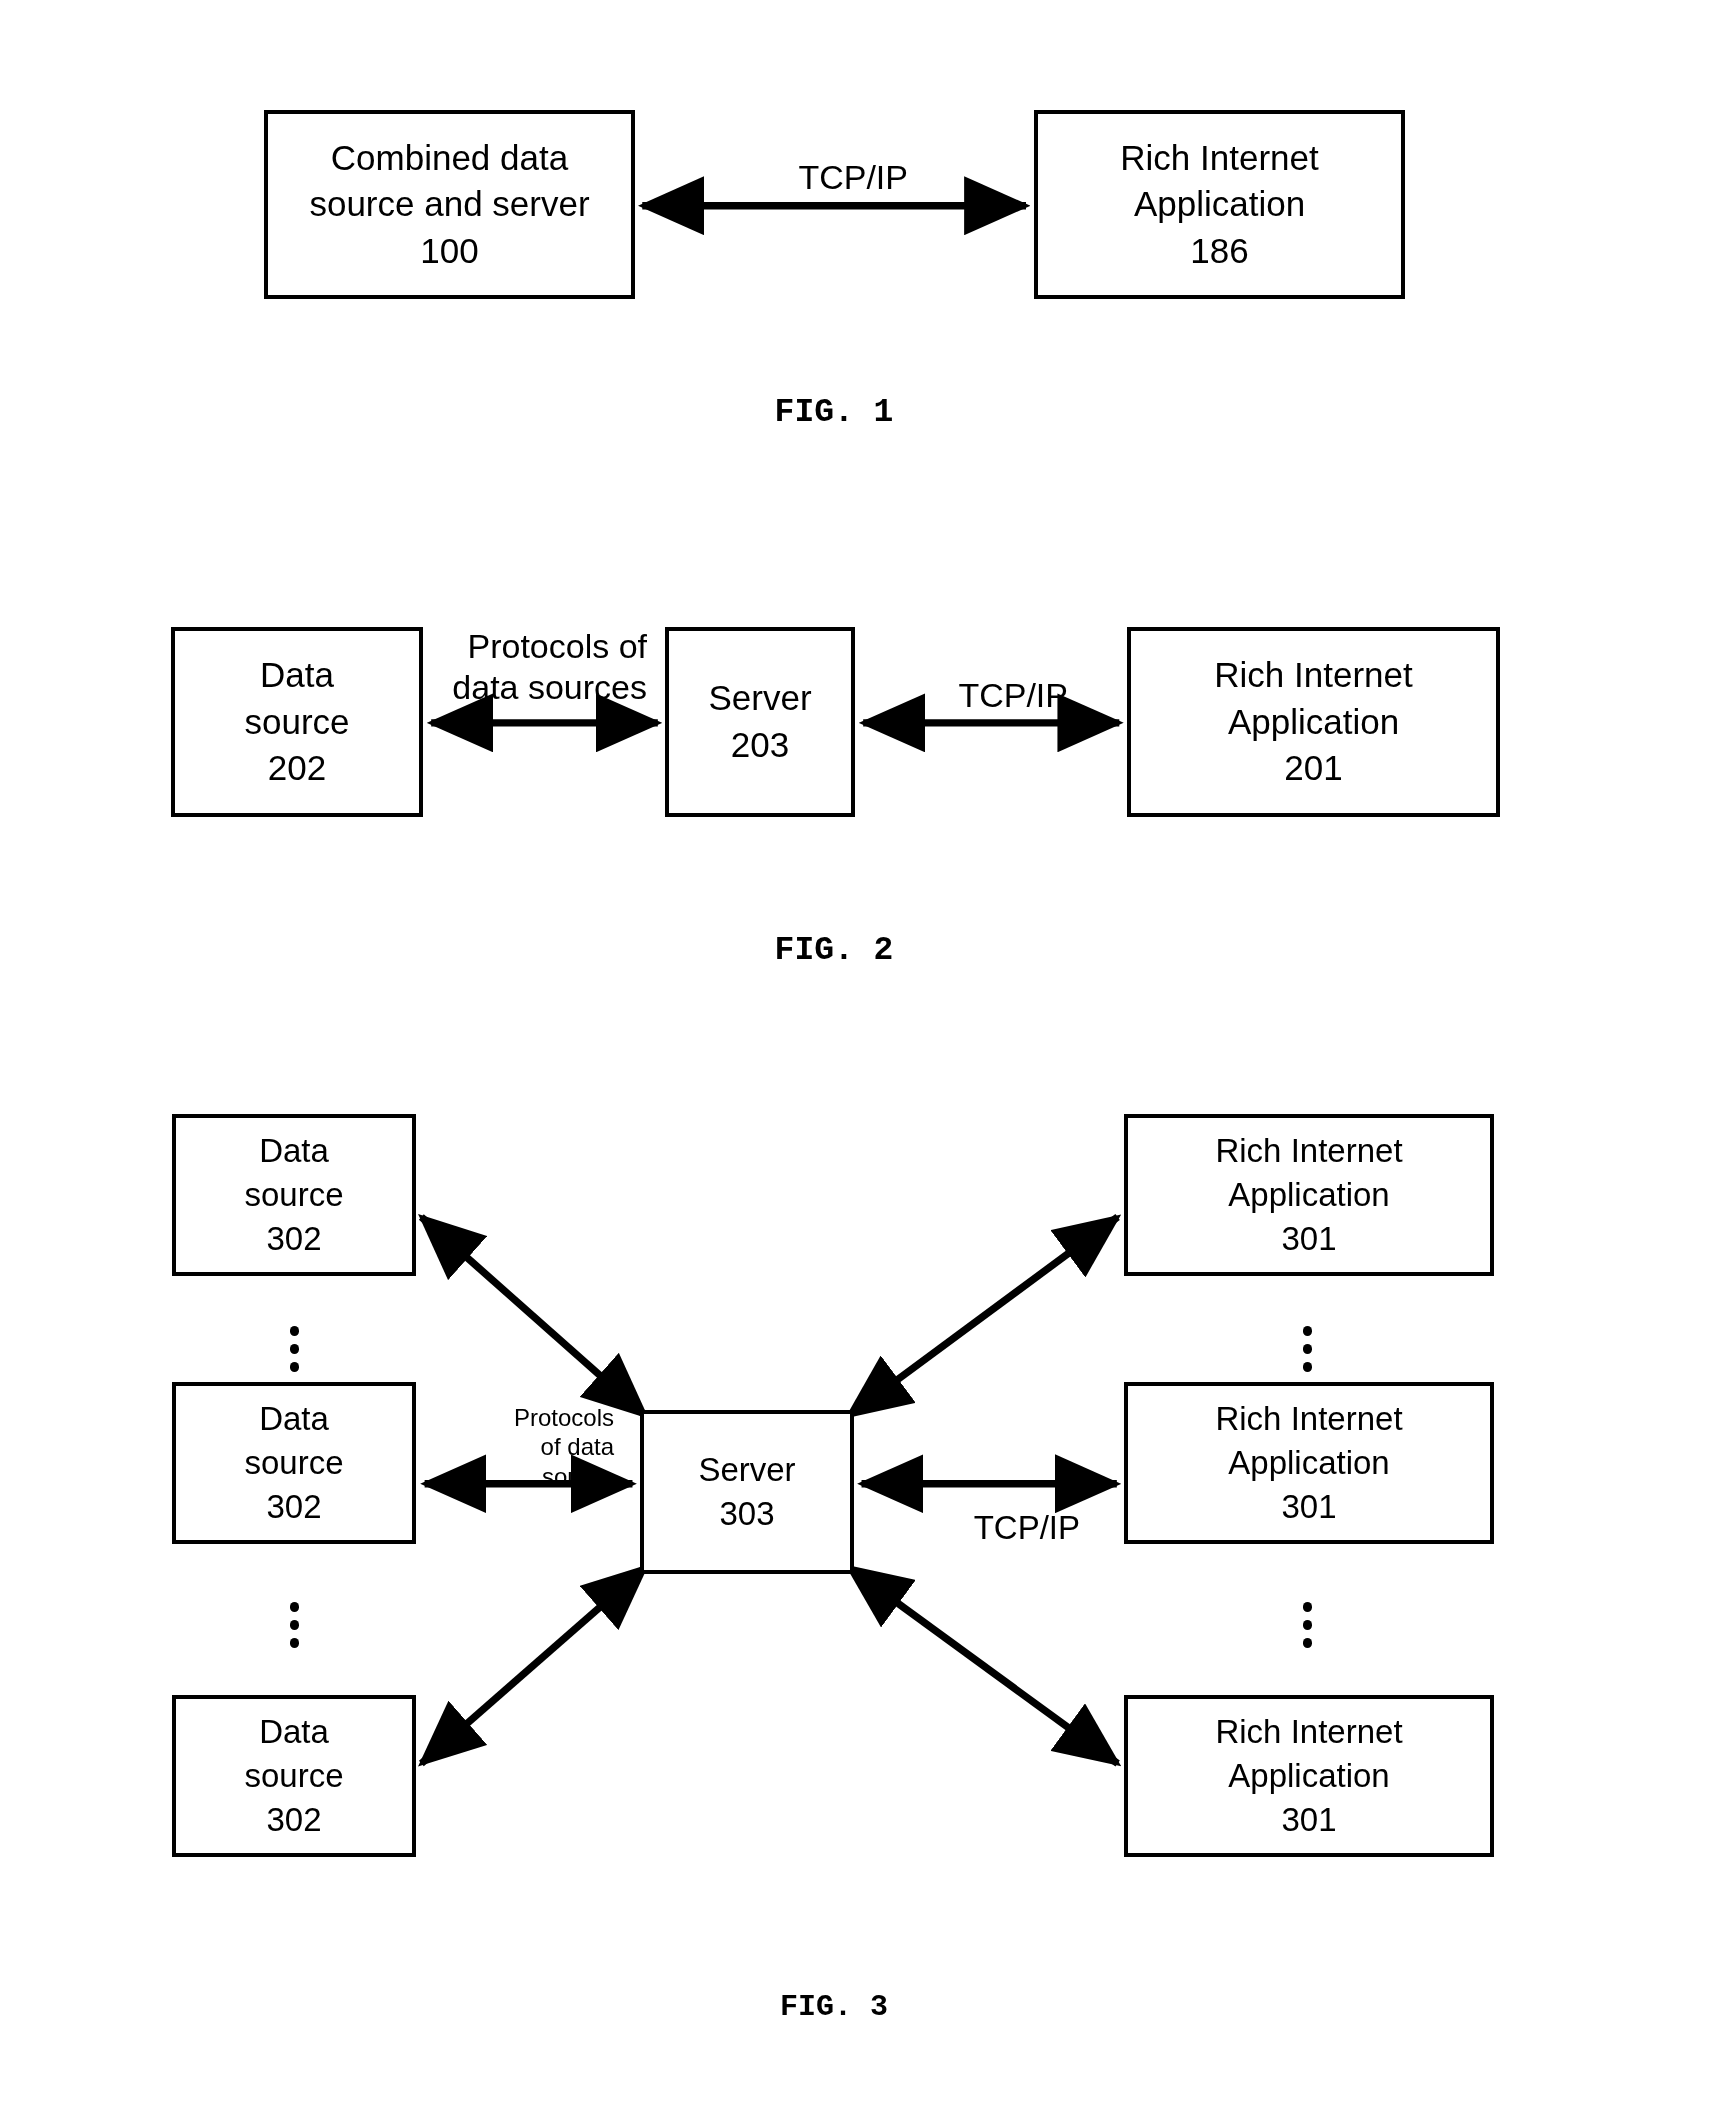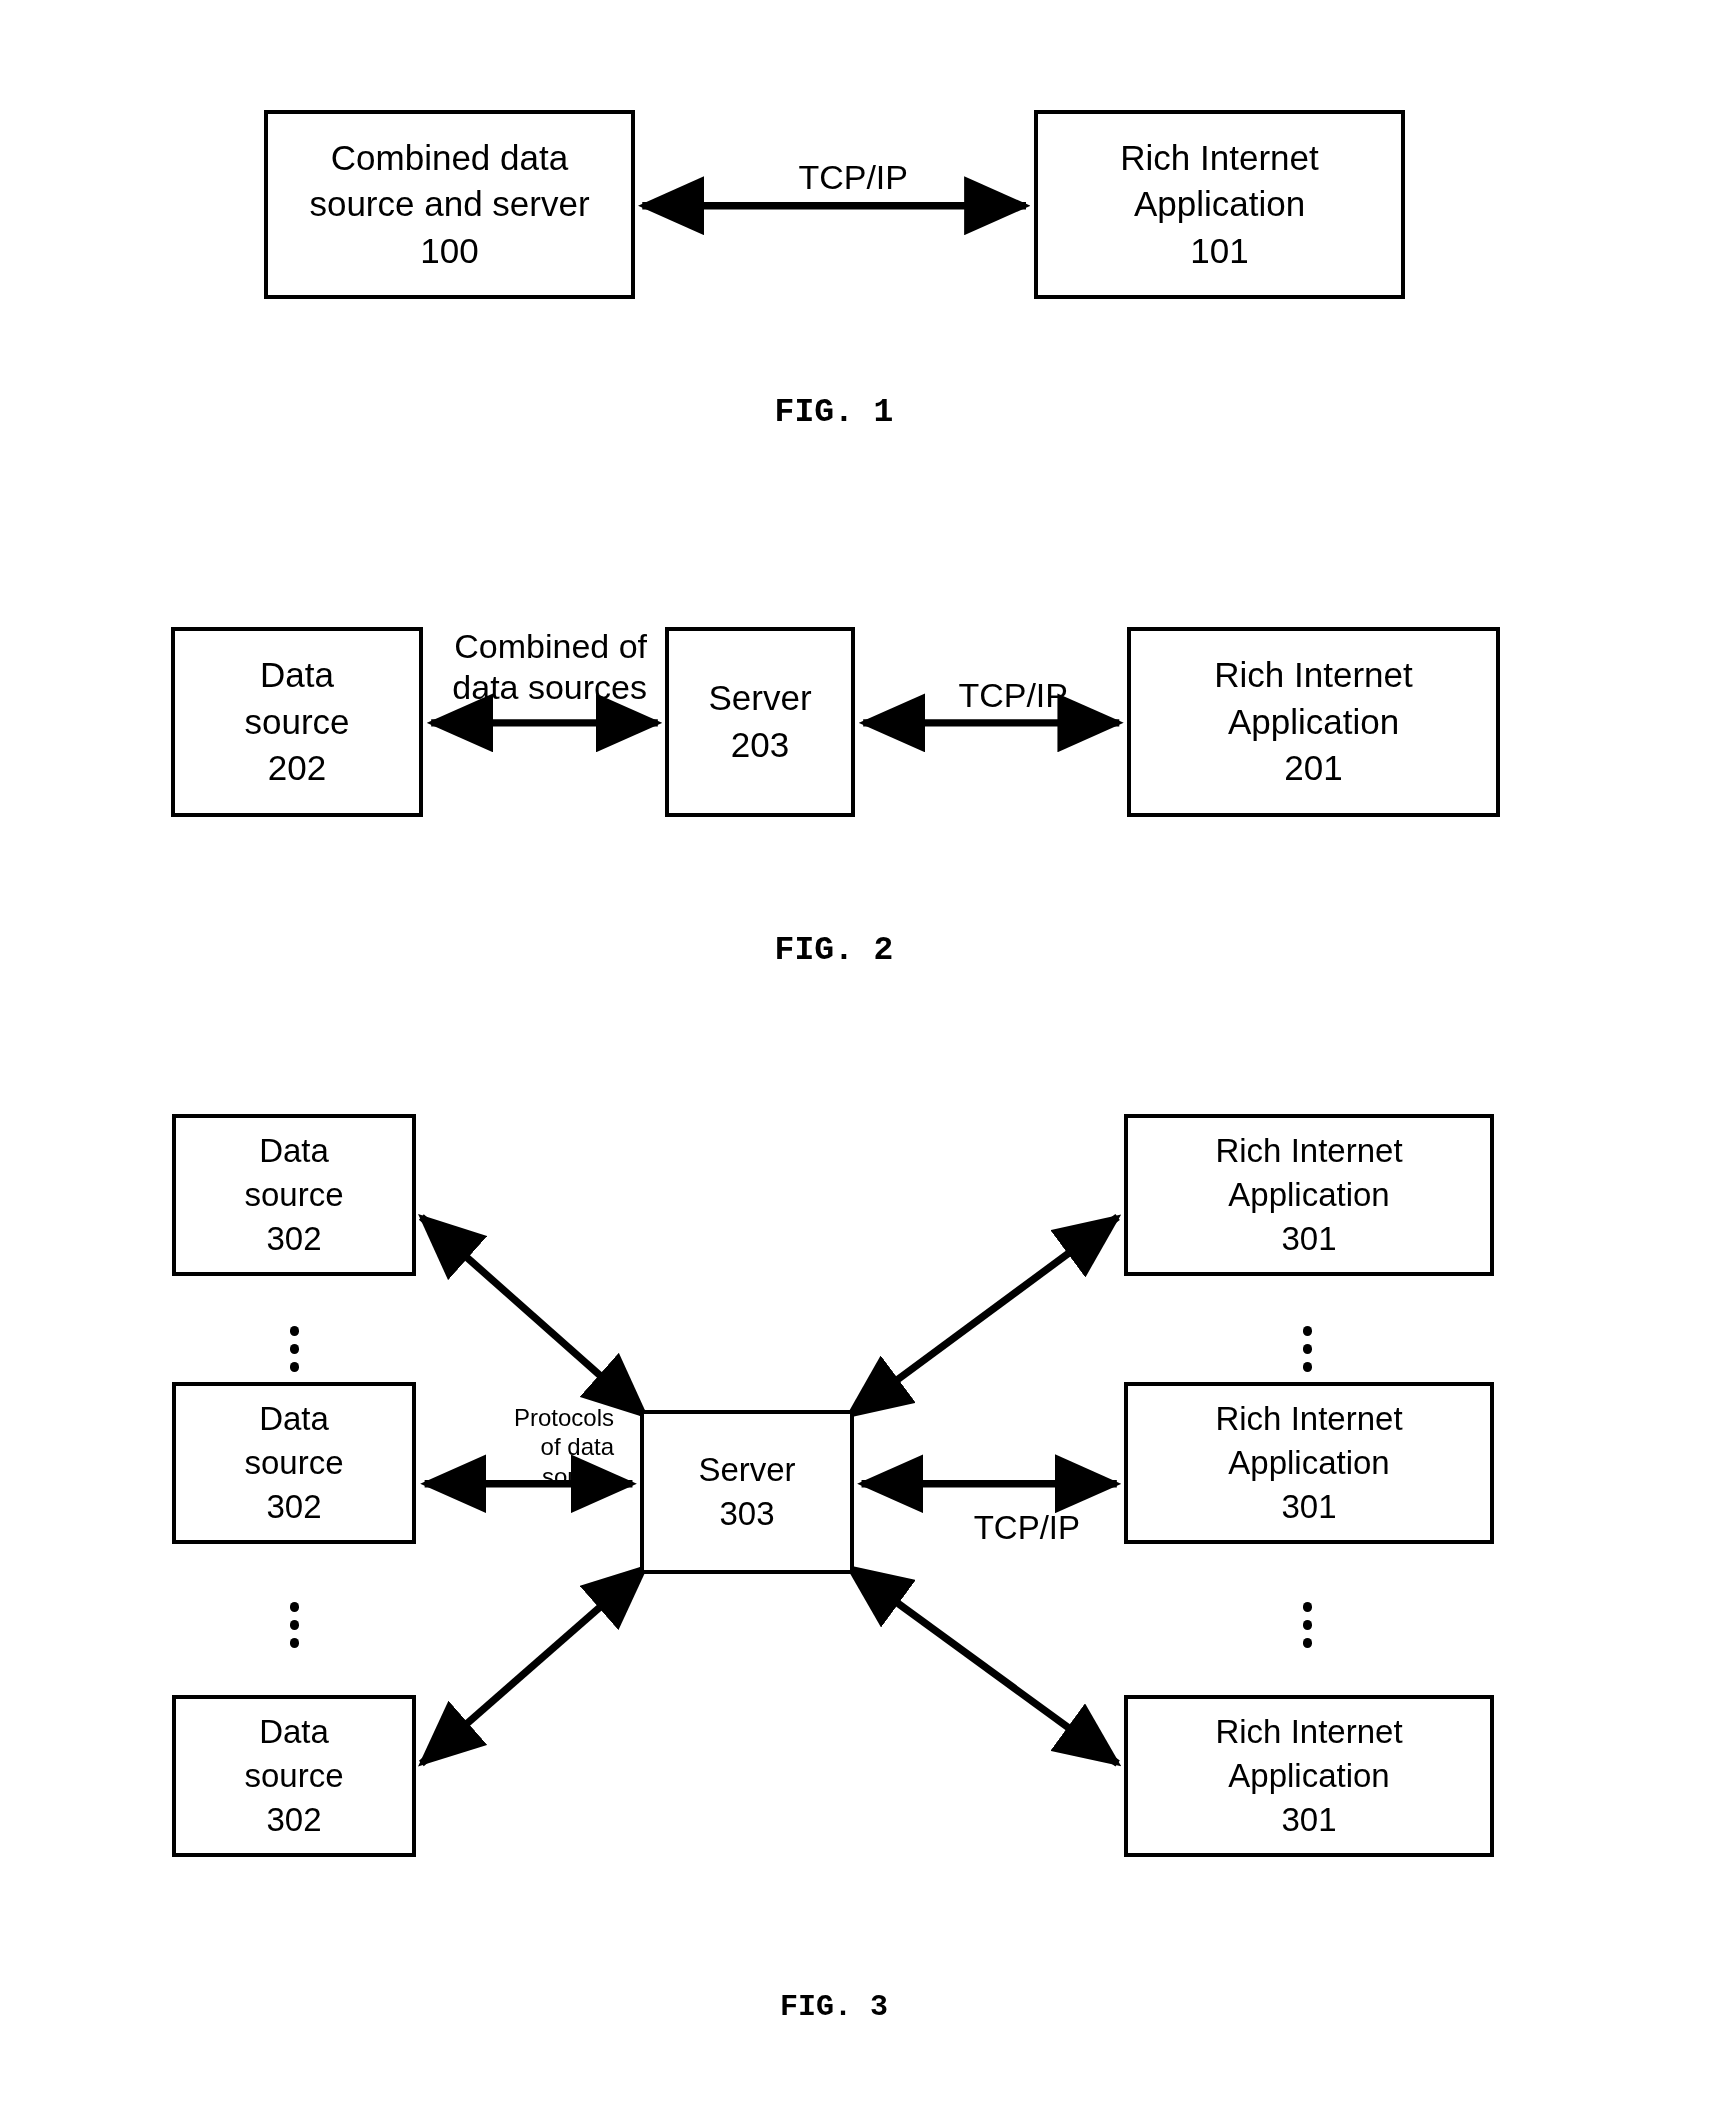--- a/index.html
+++ b/index.html
@@ -139,21 +139,21 @@
 
   <div class="node-box" id="fig1-box-combined">
     <span class="line">Combined data</span>
     <span class="line">source and server</span>
     <span class="line">100</span>
   </div>
 
   <div class="node-box" id="fig1-box-ria">
     <span class="line">Rich Internet</span>
     <span class="line">Application</span>
-    <span class="line">101</span>
+    <span class="line">186</span>
   </div>
 
   <div class="edge-label" id="fig1-label-tcpip">
     <span class="line">TCP/IP</span>
   </div>
 
   <div class="fig-caption" id="fig1-caption">FIG. 1</div>
 
   <div class="node-box" id="fig2-box-datasource">
     <span class="line">Data</span>
@@ -166,21 +166,21 @@
     <span class="line">203</span>
   </div>
 
   <div class="node-box" id="fig2-box-ria">
     <span class="line">Rich Internet</span>
     <span class="line">Application</span>
     <span class="line">201</span>
   </div>
 
   <div class="edge-label" id="fig2-label-protocol">
-    <span class="line">Combined of</span>
+    <span class="line">Protocols of</span>
     <span class="line">data sources</span>
   </div>
 
   <div class="edge-label" id="fig2-label-tcpip">
     <span class="line">TCP/IP</span>
   </div>
 
   <div class="fig-caption" id="fig2-caption">FIG. 2</div>
 
   <div class="node-box" id="fig3-box-ds-1">

